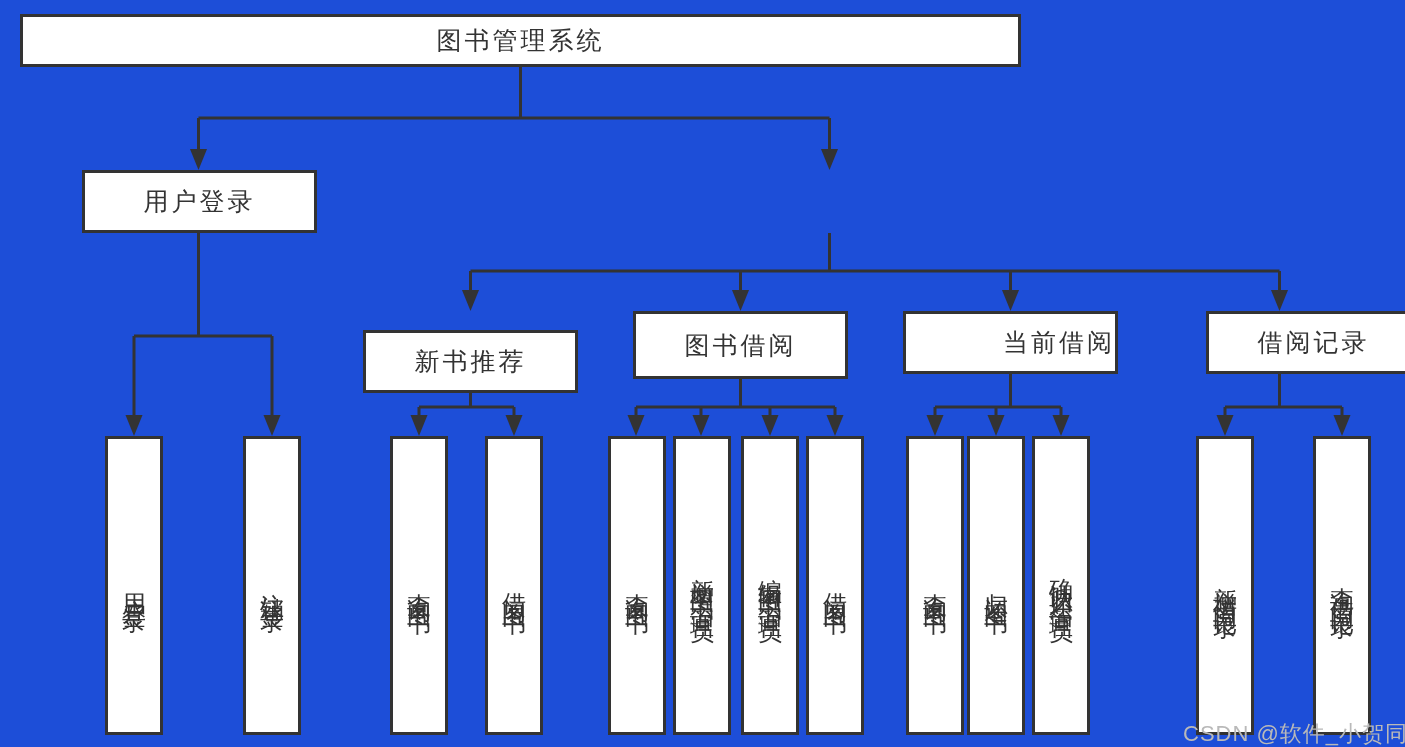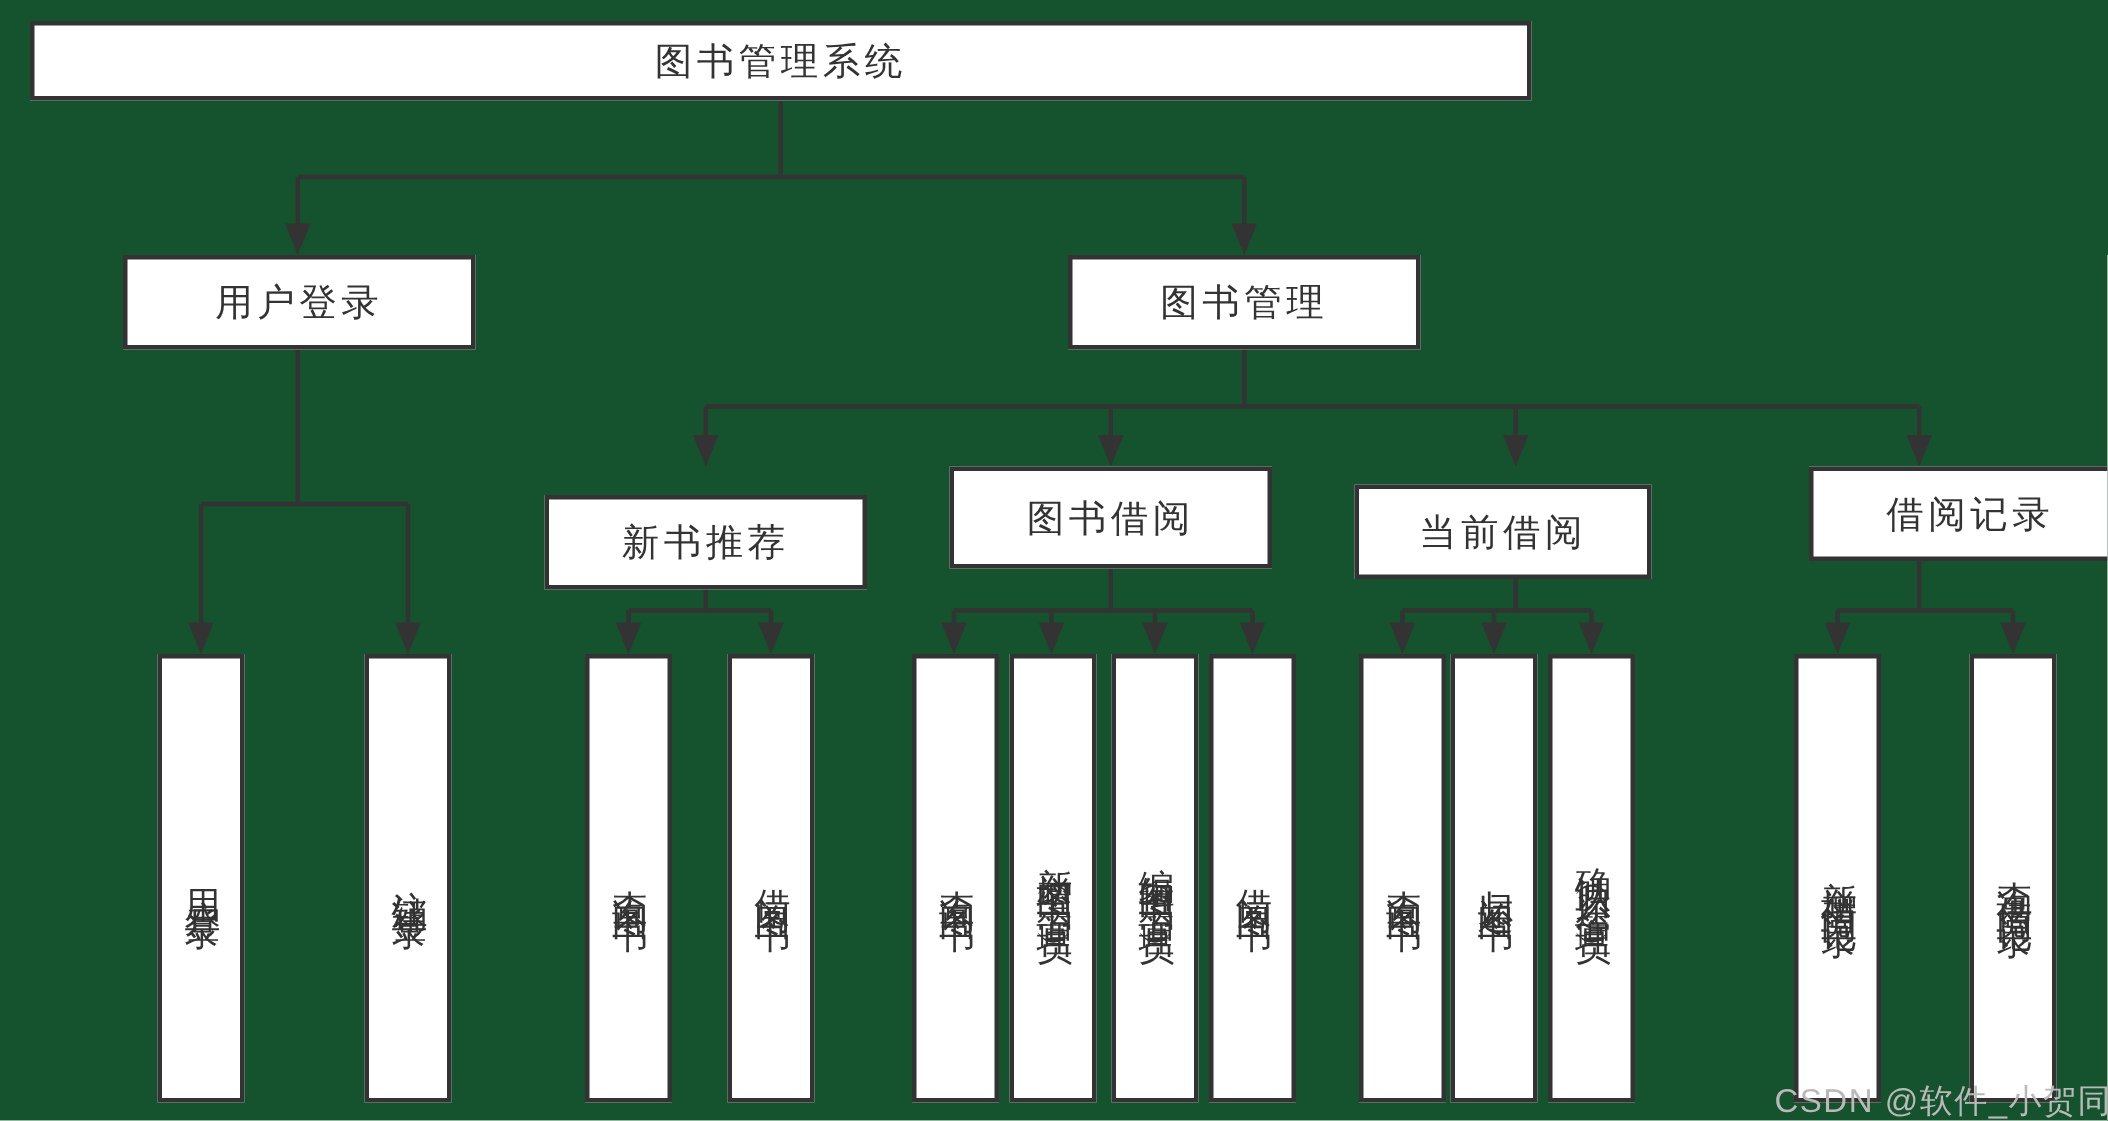--- a/index.html
+++ b/index.html
@@ -5,21 +5,21 @@
   html, body {
     margin: 0;
     padding: 0;
     background: #ffffff;
     font-family: "Liberation Sans", sans-serif;
   }
   #stage {
     position: relative;
     width: 1405px;
     height: 747px;
-    background: #14532d;
+    background: #1d4ed8;
     overflow: hidden;
   }
   #connectors {
     position: absolute;
     left: 0; top: 0;
     width: 1405px;
     height: 747px;
     z-index: 1;
   }
   .box {
@@ -47,21 +47,21 @@
     white-space: nowrap;
   }
   
   .n-root   { left: 20px;   top: 14px;  width: 1001px; height: 53px; }
   
   .n-login  { left: 82px;   top: 170px; width: 235px; height: 63px; }
   .n-mgmt   { left: 712px;  top: 170px; width: 235px; height: 63px; }
   
   .n-rec    { left: 363px;  top: 311px; width: 215px; height: 63px; margin-top: 19px; }
   .n-borrow { left: 633px;  top: 311px; width: 215px; height: 68px; }
-  .n-cur    { left: 903px;  top: 323px; width: 198px; height: 63px; }
+  .n-cur    { left: 903px;  top: 311px; width: 215px; height: 63px; justify-content: flex-end; }
   .n-hist   { left: 1172px; top: 311px; width: 215px; height: 63px; margin-left: 34px; }
   
   .leaf { top: 436px; height: 299px; width: 58px; }
   .lf-1  { left: 105px; }
   .lf-2  { left: 243px; }
   .lf-3  { left: 390px; }
   .lf-4  { left: 485px; }
   .lf-5  { left: 608px; }
   .lf-6  { left: 673px; }
   .lf-7  { left: 741px; }
@@ -120,23 +120,20 @@
     </g>
   </svg>
 
   <div class="box n-root">
     <span class="h-label">图书管理系统</span>
   </div>
 
   <div class="box n-login">
     <span class="h-label">用户登录</span>
   </div>
-  <div class="box n-mgmt">
-    <span class="h-label">图书管理</span>
-  </div>
 
   <div class="box n-rec">
     <span class="h-label">新书推荐</span>
   </div>
   <div class="box n-borrow">
     <span class="h-label">图书借阅</span>
   </div>
   <div class="box n-cur">
     <span class="h-label">当前借阅</span>
   </div>

